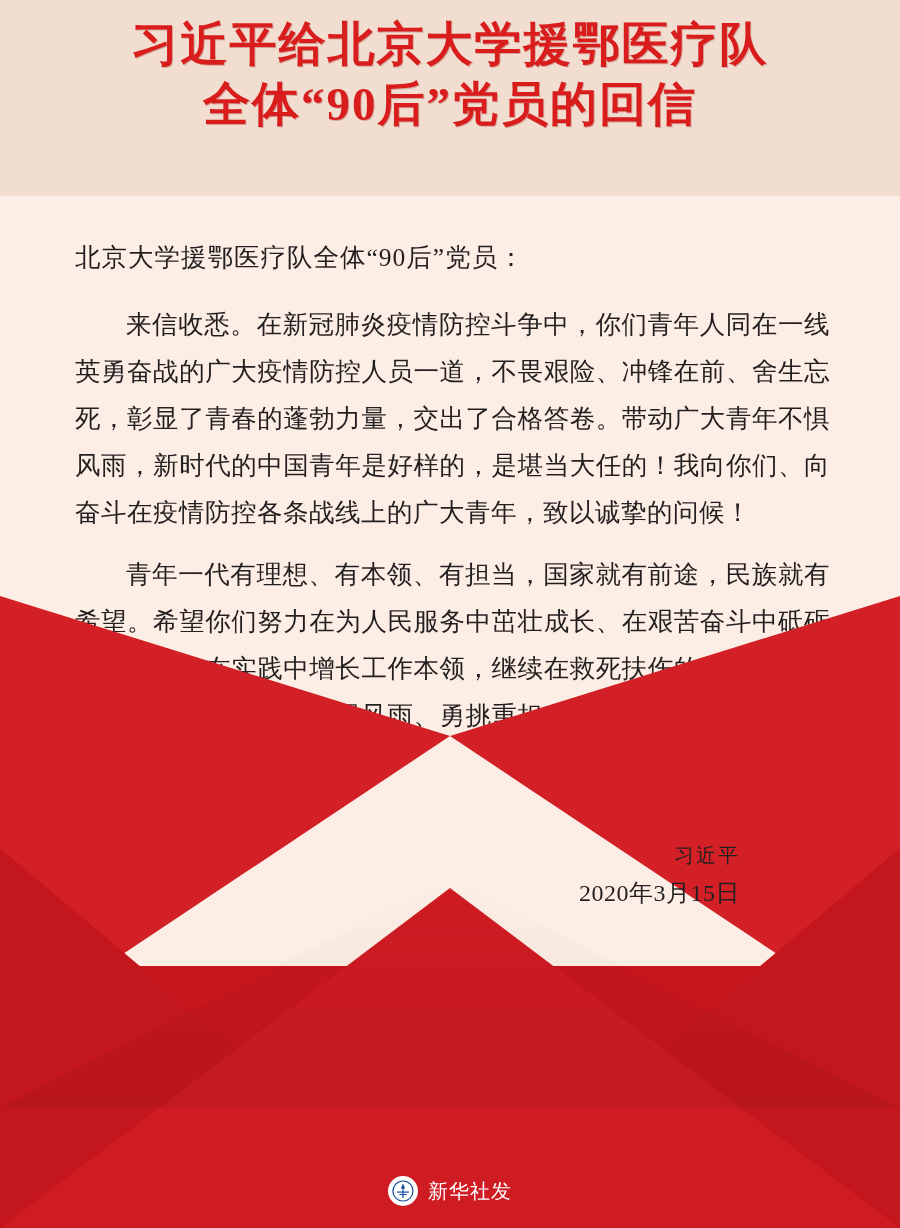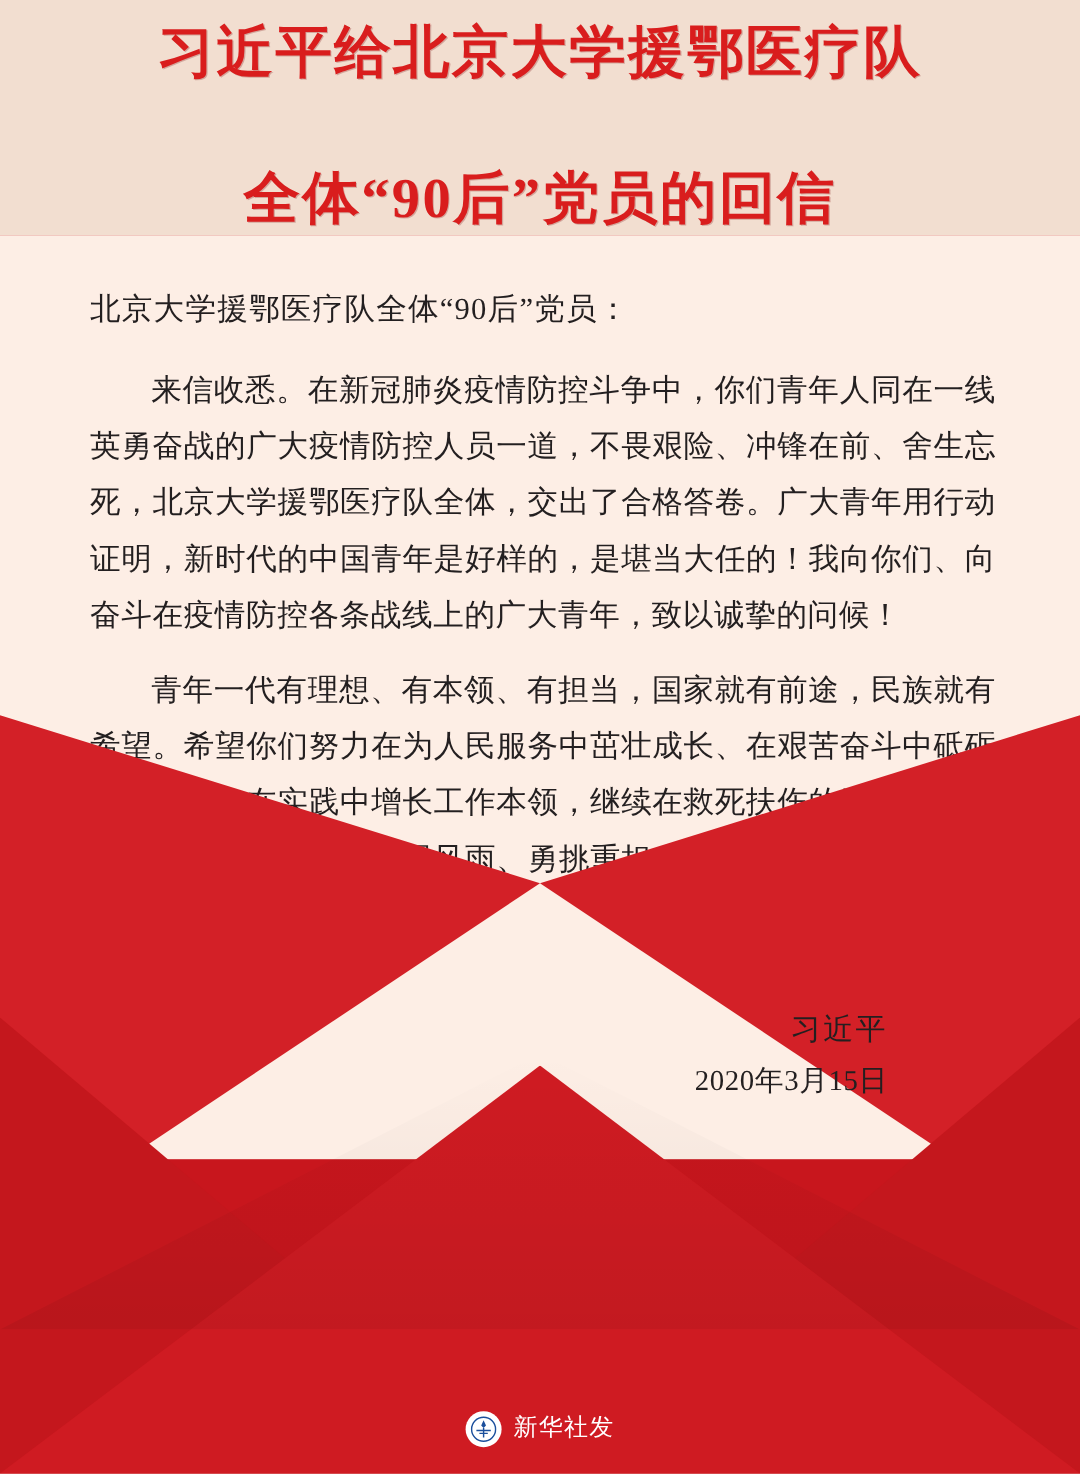--- a/index.html
+++ b/index.html
@@ -25,21 +25,21 @@
   .header {
     position: absolute;
     left: 0;
     top: 0;
     width: 900px;
     height: 196px;
     background: #f2ded0;
     display: flex;
     flex-direction: column;
     align-items: center;
-    justify-content: space-between;
+    justify-content: flex-start;
     box-sizing: border-box;
     padding-top: 14px;
   }
   .title-line {
     color: #d91d1d;
     font-weight: bold;
     font-size: 47px;
     line-height: 1.28;
     letter-spacing: 2px;
     text-align: center;
@@ -76,21 +76,21 @@
     left: 0;
     top: 840px;
     width: 900px;
     text-align: right;
     box-sizing: border-box;
     padding-right: 160px;
     color: #231f20;
     z-index: 5;
   }
   .sign-name {
-    font-size: 25px;
+    font-size: 20px;
     line-height: 1.5;
     letter-spacing: 2px;
   }
   .sign-date {
     font-size: 24px;
     line-height: 1.6;
     letter-spacing: 0.5px;
     margin-top: 4px;
     padding-left: 36px;
   }
@@ -173,21 +173,21 @@
     clip-path: polygon(450px 0, 0 380px, 450px 380px);
   }
 
   
   .footer {
     position: absolute;
     left: 0;
     bottom: 22px;
     width: 900px;
     display: flex;
-    align-items: flex-start;
+    align-items: center;
     justify-content: center;
     gap: 10px;
   }
   .logo-circle {
     width: 30px;
     height: 30px;
     border-radius: 50%;
     background: #ffffff;
     display: flex;
     align-items: center;
@@ -208,21 +208,21 @@
 
   <div class="paper-base"></div>
 
   <div class="header">
     <div class="title-line">习近平给北京大学援鄂医疗队</div>
     <div class="title-line">全体“90后”党员的回信</div>
   </div>
 
   <div class="letter-inner">
     <div class="salutation">北京大学援鄂医疗队全体“90后”党员：</div>
-    <p class="para">来信收悉。在新冠肺炎疫情防控斗争中，你们青年人同在一线英勇奋战的广大疫情防控人员一道，不畏艰险、冲锋在前、舍生忘死，北京大学援鄂医疗队全体，交出了合格答卷。广大青年用行动证明，新时代的中国青年是好样的，是堪当大任的！我向你们、向奋斗在疫情防控各条战线上的广大青年，致以诚挚的问候！</p>
+    <p class="para">来信收悉。在新冠肺炎疫情防控斗争中，你们青年人同在一线英勇奋战的广大疫情防控人员一道，不畏艰险、冲锋在前、舍生忘死，彰显了青春的蓬勃力量，交出了合格答卷。带动广大青年不惧风雨，新时代的中国青年是好样的，是堪当大任的！我向你们、向奋斗在疫情防控各条战线上的广大青年，致以诚挚的问候！</p>
     <p class="para">青年一代有理想、有本领、有担当，国家就有前途，民族就有希望。希望你们努力在为人民服务中茁壮成长、在艰苦奋斗中砥砺意志品质、在实践中增长工作本领，继续在救死扶伤的岗位上拼搏奋战，带动广大青年不惧风雨、勇挑重担，让青春在党和人民最需要的地方绽放绚丽之花。</p>
   </div>
 
   <div class="signature-block">
     <div class="sign-name">习近平</div>
     <div class="sign-date">2020年3月15日</div>
   </div>
 
   <div class="envelope">
     <div class="flap-left"></div>

